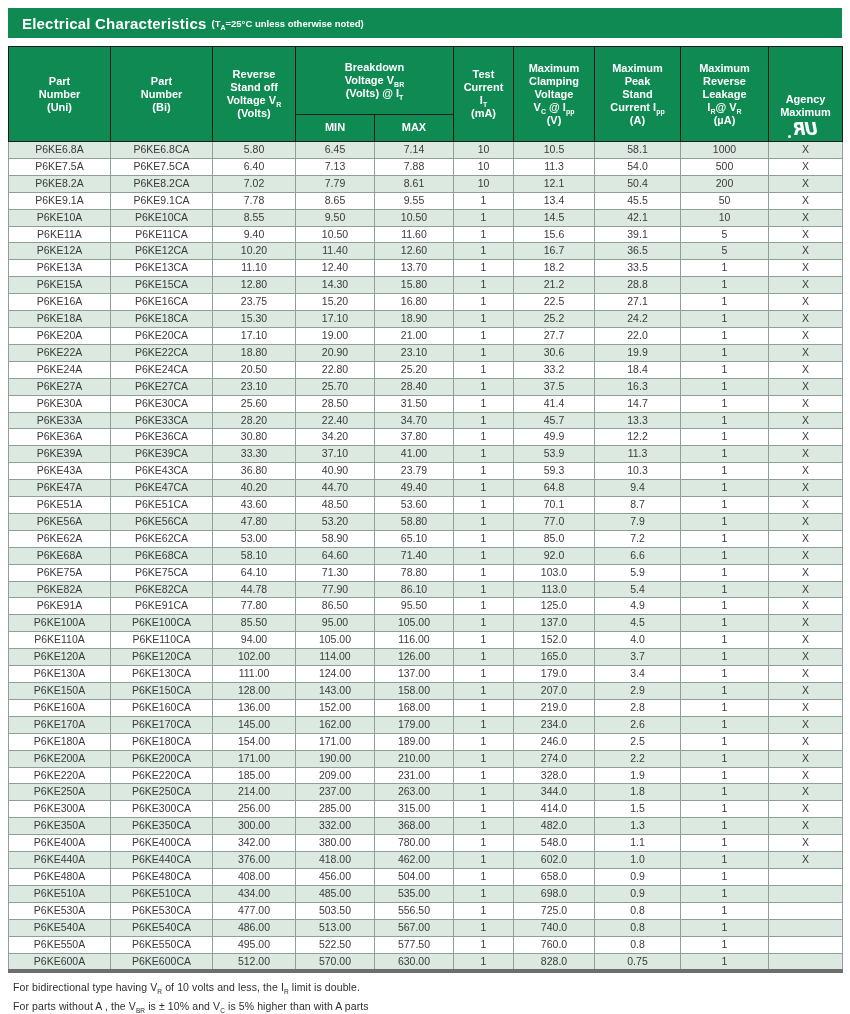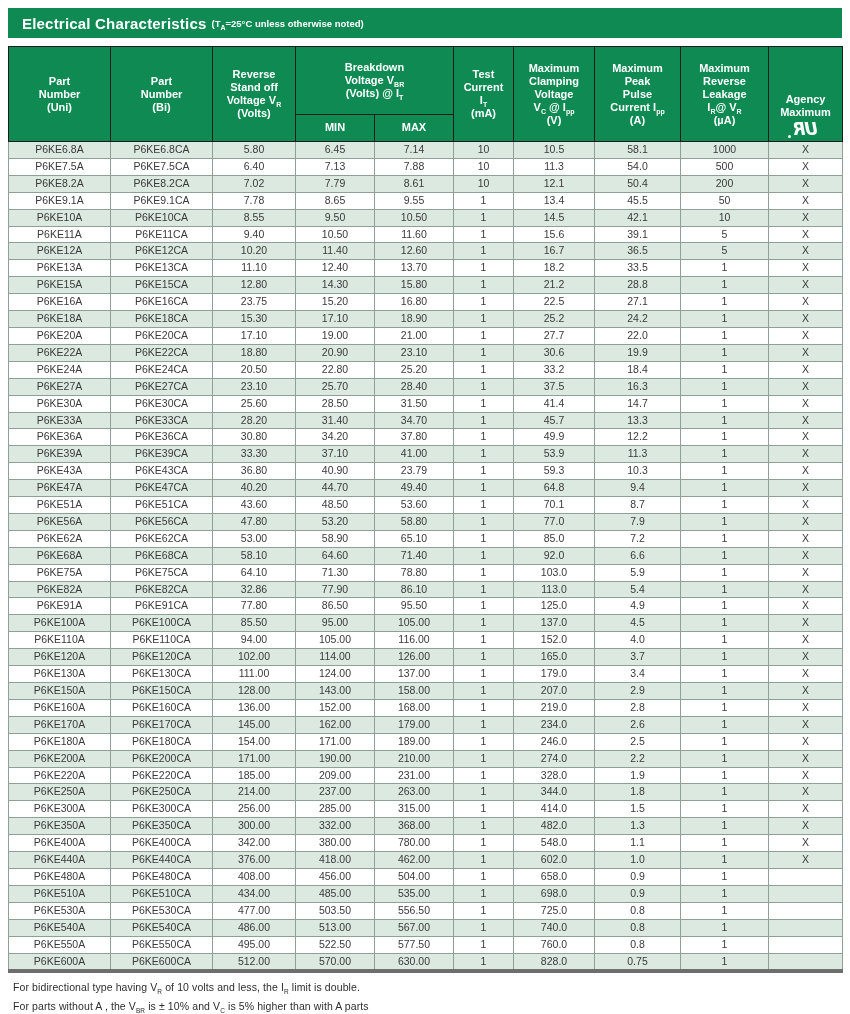--- a/index.html
+++ b/index.html
@@ -80,21 +80,21 @@
       <col style="width:74px">
     </colgroup>
     <thead>
       <tr class="main-head">
         <th rowspan="2"><span>Part</span><br><span>Number</span><br><span>(Uni)</span></th>
         <th rowspan="2"><span>Part</span><br><span>Number</span><br><span>(Bi)</span></th>
         <th rowspan="2"><span>Reverse</span><br><span>Stand off</span><br><span>Voltage V</span><sub>R</sub><br><span>(Volts)</span></th>
         <th colspan="2"><span>Breakdown</span><br><span>Voltage V</span><sub>BR</sub><br><span>(Volts) @ I</span><sub>T</sub></th>
         <th rowspan="2"><span>Test</span><br><span>Current</span><br><span>I</span><sub>T</sub><br><span>(mA)</span></th>
         <th rowspan="2"><span>Maximum</span><br><span>Clamping</span><br><span>Voltage</span><br><span>V</span><sub>C</sub><span> @ I</span><sub>pp</sub><br><span>(V)</span></th>
-        <th rowspan="2"><span>Maximum</span><br><span>Peak</span><br><span>Pulse</span><br><span>Current I</span><sub>pp</sub><br><span>(A)</span></th>
+        <th rowspan="2"><span>Maximum</span><br><span>Peak</span><br><span>Stand</span><br><span>Current I</span><sub>pp</sub><br><span>(A)</span></th>
         <th rowspan="2"><span>Maximum</span><br><span>Reverse</span><br><span>Leakage</span><br><span>I</span><sub>R</sub><span>@ V</span><sub>R</sub><br><span>(µA)</span></th>
         <th rowspan="2">
           <div class="agency-cell-inner">
             <span><span>Agency</span><br><span>Maximum</span></span>
             <span class="ul-mark">
               <span class="ul-letters">UR</span>
               <span class="ul-dot"></span>
             </span>
           </div>
         </th>
@@ -294,21 +294,21 @@
           <td>1</td>
           <td>41.4</td>
           <td>14.7</td>
           <td>1</td>
           <td>X</td>
         </tr>
         <tr class="alt">
           <td>P6KE33A</td>
           <td>P6KE33CA</td>
           <td>28.20</td>
-          <td>31.40</td>
+          <td>22.40</td>
           <td>34.70</td>
           <td>1</td>
           <td>45.7</td>
           <td>13.3</td>
           <td>1</td>
           <td>X</td>
         </tr>
         <tr>
           <td>P6KE36A</td>
           <td>P6KE36CA</td>
@@ -413,21 +413,21 @@
           <td>78.80</td>
           <td>1</td>
           <td>103.0</td>
           <td>5.9</td>
           <td>1</td>
           <td>X</td>
         </tr>
         <tr class="alt">
           <td>P6KE82A</td>
           <td>P6KE82CA</td>
-          <td>32.86</td>
+          <td>44.78</td>
           <td>77.90</td>
           <td>86.10</td>
           <td>1</td>
           <td>113.0</td>
           <td>5.4</td>
           <td>1</td>
           <td>X</td>
         </tr>
         <tr>
           <td>P6KE91A</td>

